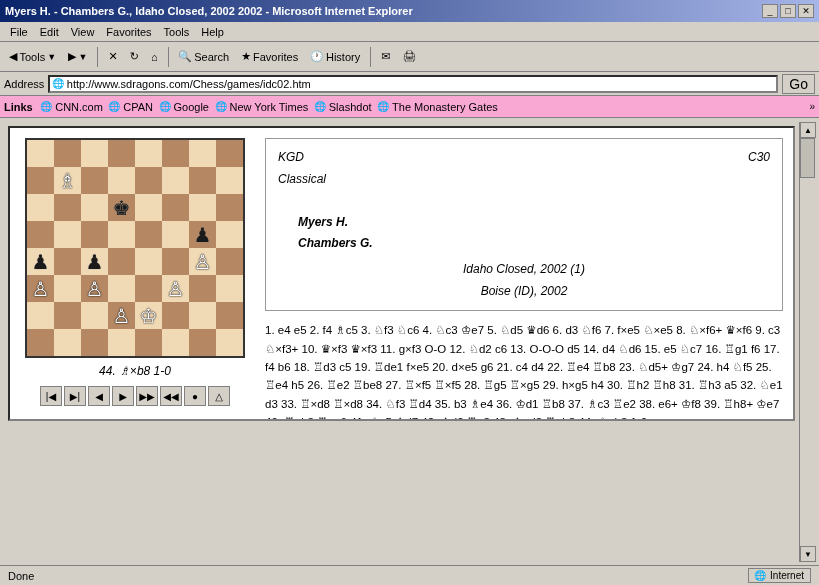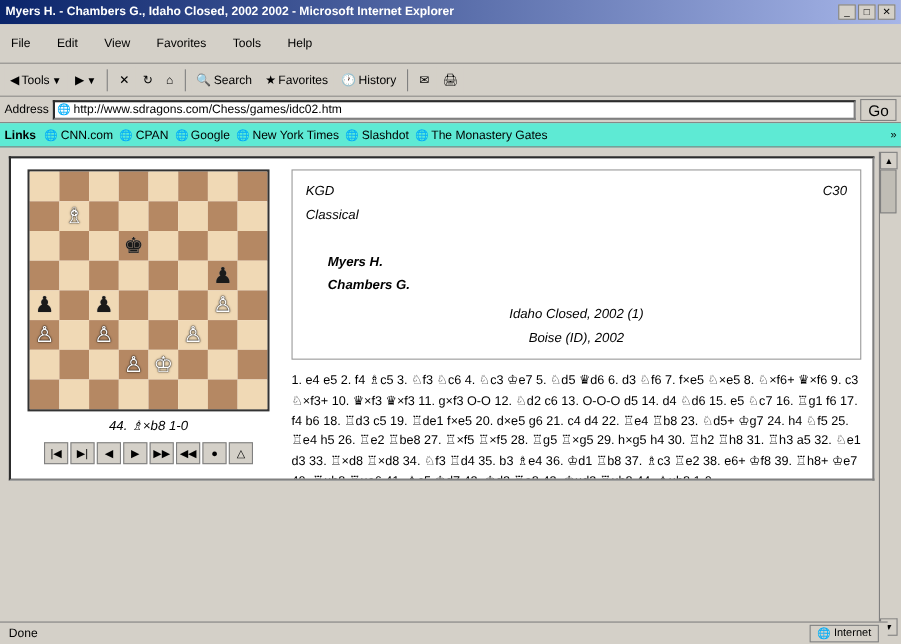--- a/index.html
+++ b/index.html
@@ -27,23 +27,22 @@
       cursor: pointer;
     }
 
     
     .menu-bar {
       background: #d4d0c8;
       border-bottom: 1px solid #808080;
       display: flex;
       align-items: center;
       padding: 2px 4px;
-      height: 36px;
-      font-size: 11px;
-      gap: 12px;
+      height: 20px;
+      font-size: 11px;
     }
     .menu-item { padding: 2px 6px; cursor: pointer; }
 
     
     .toolbar {
       background: #d4d0c8;
       border-bottom: 1px solid #808080;
       display: flex;
       align-items: center;
       padding: 2px 4px;
@@ -87,21 +86,21 @@
       background: #d4d0c8;
       border: 1px solid #808080;
       padding: 1px 6px;
       font-size: 14px;
       cursor: pointer;
     }
     .ie-icon { font-size: 10px; color: #0066cc; margin-right: 2px; }
 
     
     .links-bar {
-      background: #5eead4;
+      background: #f9a8d4;
       border-bottom: 1px solid #808080;
       display: flex;
       align-items: center;
       padding: 2px 4px;
       height: 22px;
       gap: 6px;
       font-size: 11px;
     }
     .links-label { font-size: 11px; font-weight: bold; margin-right: 2px; }
     .link-item { display: flex; align-items: center; gap: 2px; cursor: pointer; color: #000; text-decoration: none; font-size: 11px; }
@@ -202,21 +201,21 @@
       border-top: 1px solid #808080;
       display: flex;
       align-items: center;
       justify-content: space-between;
       padding: 2px 8px;
       height: 20px;
       font-size: 11px;
       position: absolute;
       bottom: 0;
       left: 0;
-      right: 12px;
+      right: 0;
     }
     .status-left { display: flex; align-items: center; gap: 4px; }
     .status-right { display: flex; align-items: center; gap: 4px; }
     .internet-badge {
       border: 1px solid #808080;
       padding: 1px 6px;
       font-size: 10px;
       display: flex; align-items: center; gap: 3px;
       background: #d4d0c8;
     }

